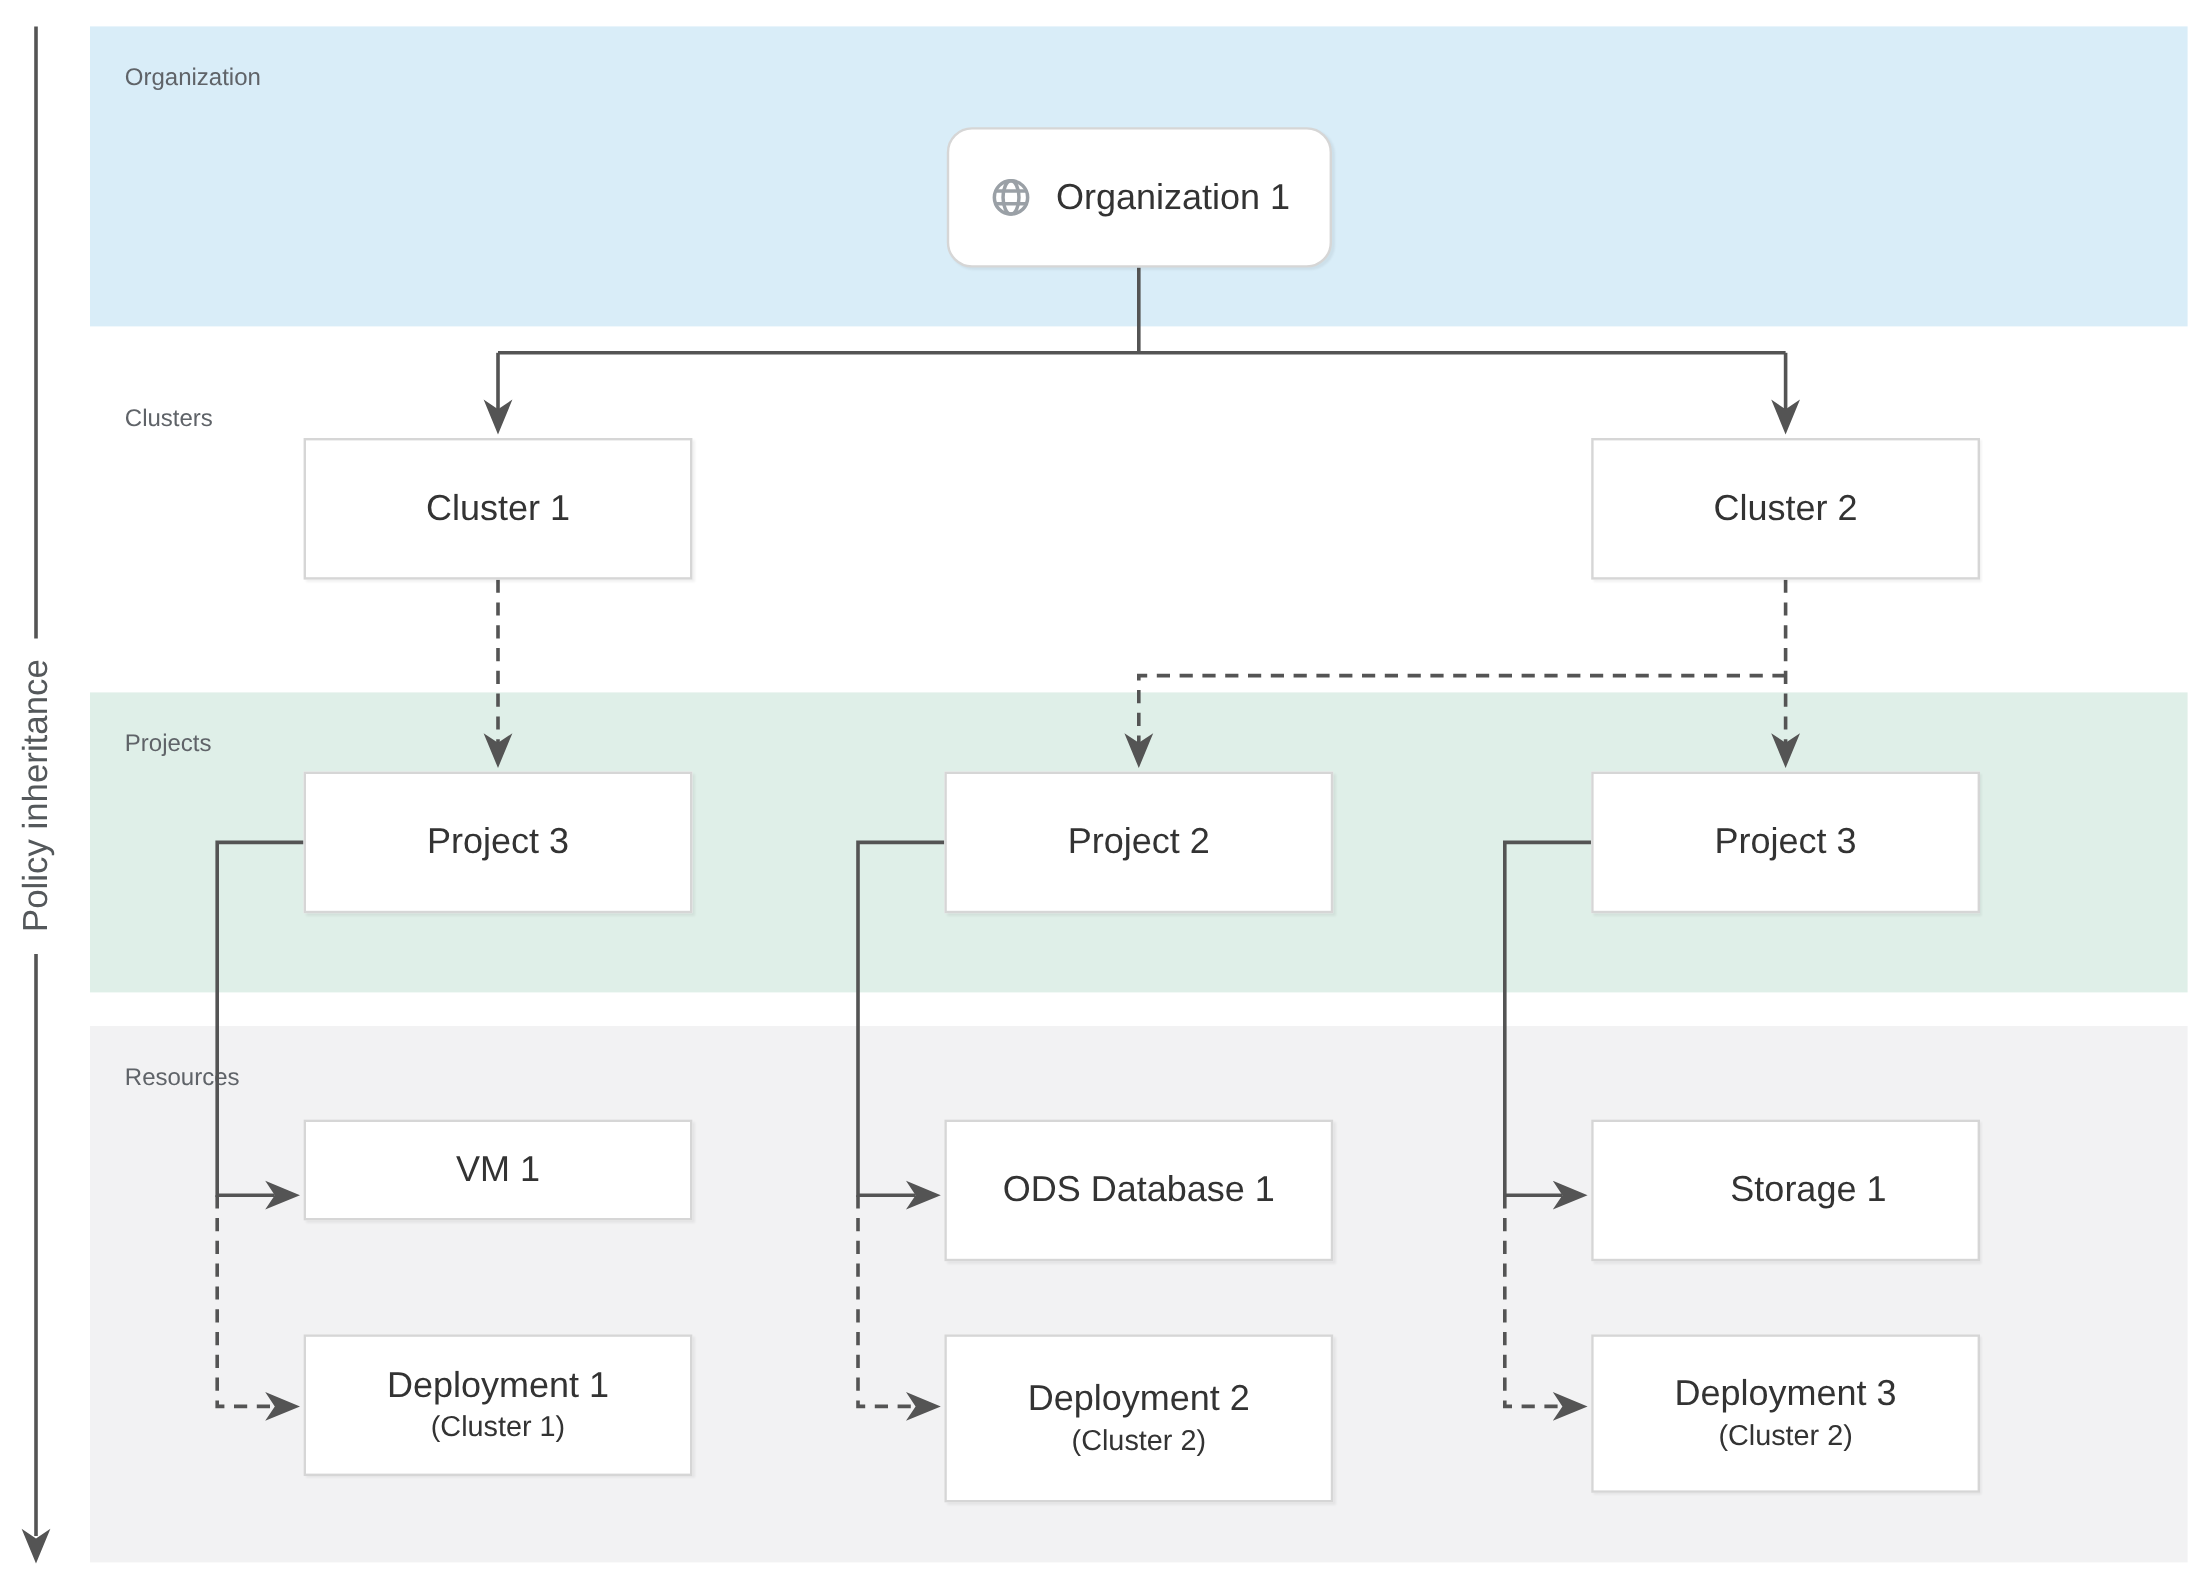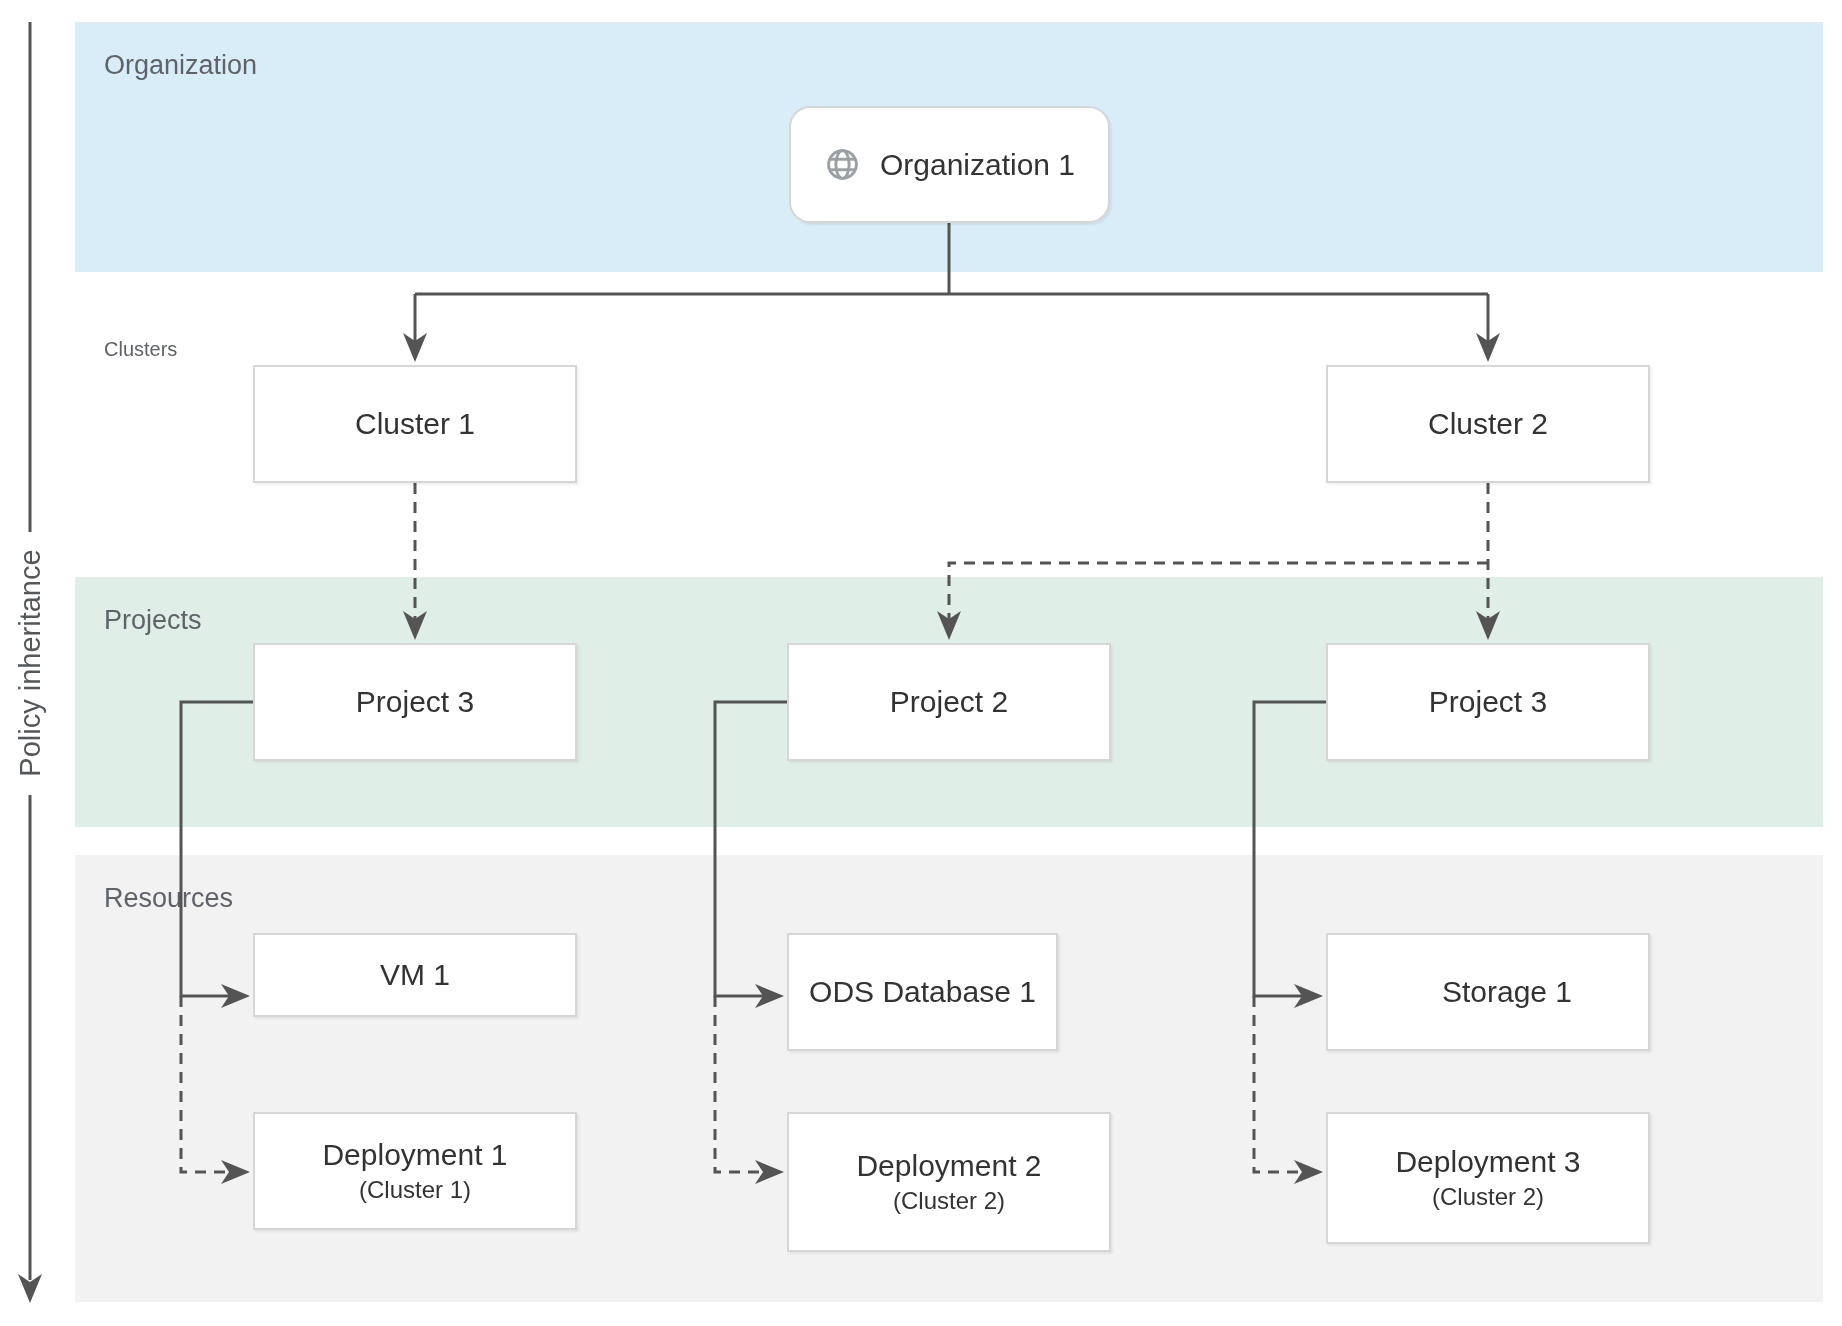--- a/index.html
+++ b/index.html
@@ -1,20 +1,20 @@
 <!DOCTYPE html>
 <html><head>
 <meta charset="utf-8">
 <style>
   html,body{margin:0;padding:0;background:#ffffff;}
   body{font-family:"Liberation Sans", sans-serif;}
   .canvas{position:relative;width:1842px;height:1326px;background:#ffffff;overflow:hidden;}
 
   .band{position:absolute;left:75px;width:1748px;}
-  .band-label{position:absolute;left:29px;top:26px;font-size:27px;line-height:34px;color:#5f6368;}
+  .band-label{position:absolute;left:29px;top:26px;font-size:20px;line-height:34px;color:#5f6368;}
   .free-label{position:absolute;font-size:20px;line-height:34px;color:#5f6368;}
 
   .edges{position:absolute;left:0;top:0;width:1842px;height:1326px;}
 
   .node{position:absolute;box-sizing:border-box;background:#ffffff;border:2px solid #d6d6d6;
         box-shadow:2px 2px 2px rgba(0,0,0,0.06);
         display:flex;align-items:center;justify-content:center;flex-direction:column;
         font-size:30px;color:#333333;text-align:center;}
   .node .node-row{display:flex;align-items:center;justify-content:center;gap:19px;}
   .node-sublabel{font-size:24px;margin-top:4px;color:#333333;}
@@ -105,21 +105,21 @@
   <div class="node" style="left:787px;top:643px;width:324px;height:118px;">
     <span class="node-label">Project 2</span>
   </div>
   <div class="node" style="left:1326px;top:643px;width:324px;height:118px;">
     <span class="node-label">Project 3</span>
   </div>
 
   <div class="node" style="left:253px;top:933px;width:324px;height:84px;">
     <span class="node-label">VM 1</span>
   </div>
-  <div class="node" style="left:787px;top:933px;width:271px;height:118px;">
+  <div class="node" style="left:787px;top:933px;width:324px;height:118px;">
     <span class="node-label">ODS Database 1</span>
   </div>
   <div class="node" style="left:1326px;top:933px;width:324px;height:118px;padding-left:38px;">
     <span class="node-label">Storage 1</span>
   </div>
 
   <div class="node" style="left:253px;top:1112px;width:324px;height:118px;">
     <div class="node-label">Deployment 1</div>
     <div class="node-sublabel">(Cluster 1)</div>
   </div>

